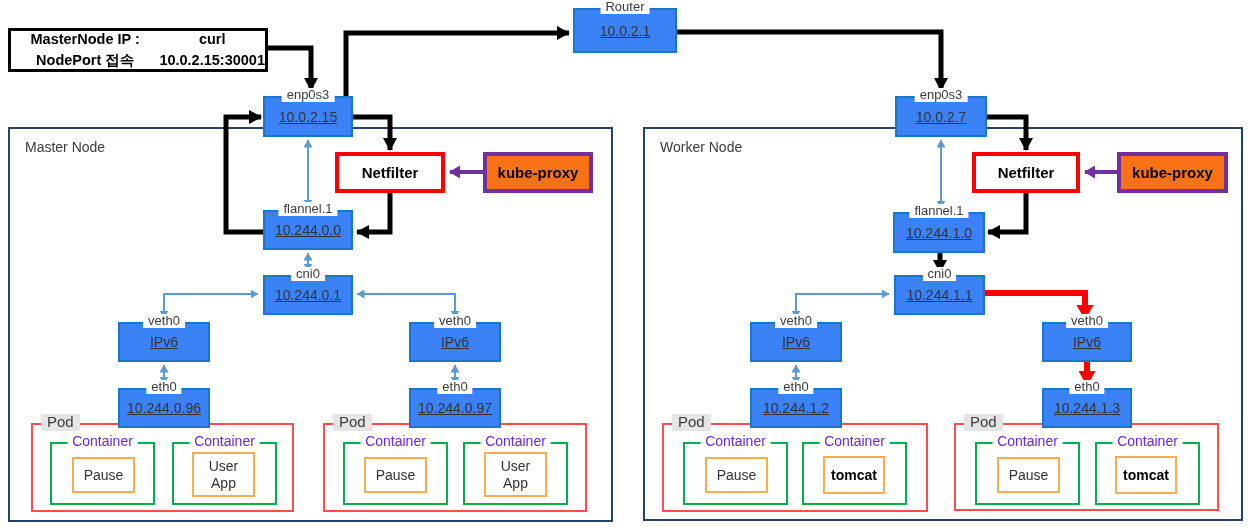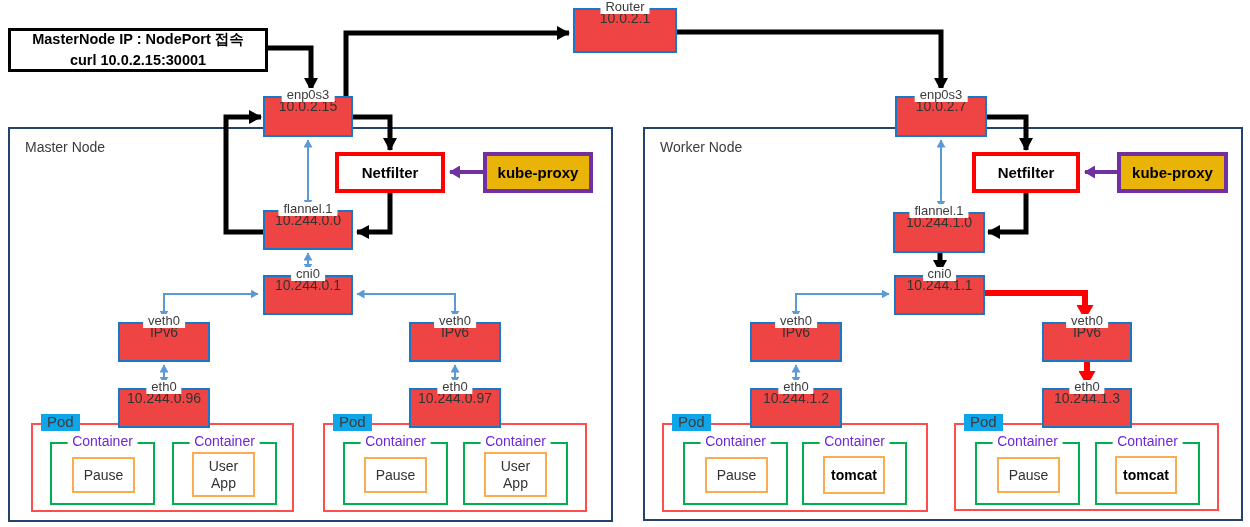--- a/index.html
+++ b/index.html
@@ -2,42 +2,42 @@
 <html><head>
 <meta charset="utf-8">
 <style>
   html,body{margin:0;padding:0;background:#fff;}
   #stage{position:relative;width:1250px;height:527px;background:#fff;
          font-family:"Liberation Sans",sans-serif;overflow:hidden;}
   
   .node{position:absolute;border:2px solid #24426B;background:transparent;z-index:1;box-sizing:border-box;}
   .node-title{position:absolute;top:12px;left:17px;font-size:14px;color:#3b3b3b;z-index:2;}
   
-  .bluebox{position:absolute;border:2px solid #1878C8;background:#ef4444;z-index:5;box-sizing:border-box;
-           display:flex;align-items:flex-start;justify-content:center;font-size:14px;color:#333;}
+  .bluebox{position:absolute;border:2px solid #1878C8;background:#3b82f6;z-index:5;box-sizing:border-box;
+           display:flex;align-items:center;justify-content:center;font-size:14px;color:#333;text-decoration:underline;}
   .tag{position:absolute;top:-10px;left:50%;transform:translateX(-50%);background:#fff;
        padding:0 5px;font-size:13px;color:#3b3b3b;white-space:nowrap;line-height:1.1;}
   
   .netfilter{position:absolute;border:4px solid #FF0000;background:#fff;z-index:5;box-sizing:border-box;
              display:flex;align-items:center;justify-content:center;font-size:15px;font-weight:bold;color:#000;}
-  .kproxy{position:absolute;border:4px solid #7030A0;background:#eab308;z-index:5;box-sizing:border-box;
+  .kproxy{position:absolute;border:4px solid #7030A0;background:#f97316;z-index:5;box-sizing:border-box;
           display:flex;align-items:center;justify-content:center;font-size:15px;font-weight:bold;color:#000;}
   
   .pod{position:absolute;border:2px solid #FF4D4D;background:transparent;z-index:2;box-sizing:border-box;}
-  .pod-tag{position:absolute;top:-11px;left:8px;background:#0ea5e9;padding:0 6px;font-size:15px;color:#3b3b3b;line-height:1.1;}
+  .pod-tag{position:absolute;top:-11px;left:8px;background:#e5e5e5;padding:0 6px;font-size:15px;color:#3b3b3b;line-height:1.1;}
   .cont{position:absolute;border:2px solid #00B050;background:transparent;z-index:3;box-sizing:border-box;}
   .cont-tag{position:absolute;top:-10px;left:50%;transform:translateX(-50%);background:#fff;
             padding:0 5px;font-size:14px;color:#6d28d9;white-space:nowrap;line-height:1.1;}
   .appbox{position:absolute;border:2px solid #FBAC51;background:#fff;z-index:5;box-sizing:border-box;
           display:flex;align-items:center;justify-content:center;font-size:14px;color:#333;
           text-align:center;line-height:1.15;padding:1px 3px;}
   .appbox.bold{font-weight:bold;color:#000;}
   
   .infobox{position:absolute;border:3px solid #000;background:#fff;z-index:6;box-sizing:border-box;
-           display:flex;flex-direction:column;align-items:center;justify-content:center;
+           display:flex;align-items:center;justify-content:center;
            font-size:14.5px;font-weight:bold;color:#000;line-height:1.45;text-align:center;}
   
   svg.arrows{position:absolute;left:0;top:0;z-index:4;pointer-events:none;}
   .ln-black{stroke:#000;stroke-width:5;fill:none;}
   .ln-red{stroke:#FF0000;stroke-width:6;fill:none;}
   .ln-purple{stroke:#7030A0;stroke-width:4;fill:none;}
   .ln-blue{stroke:#5B9BD5;stroke-width:2;fill:none;}
 </style>
 </head>
 <body>

